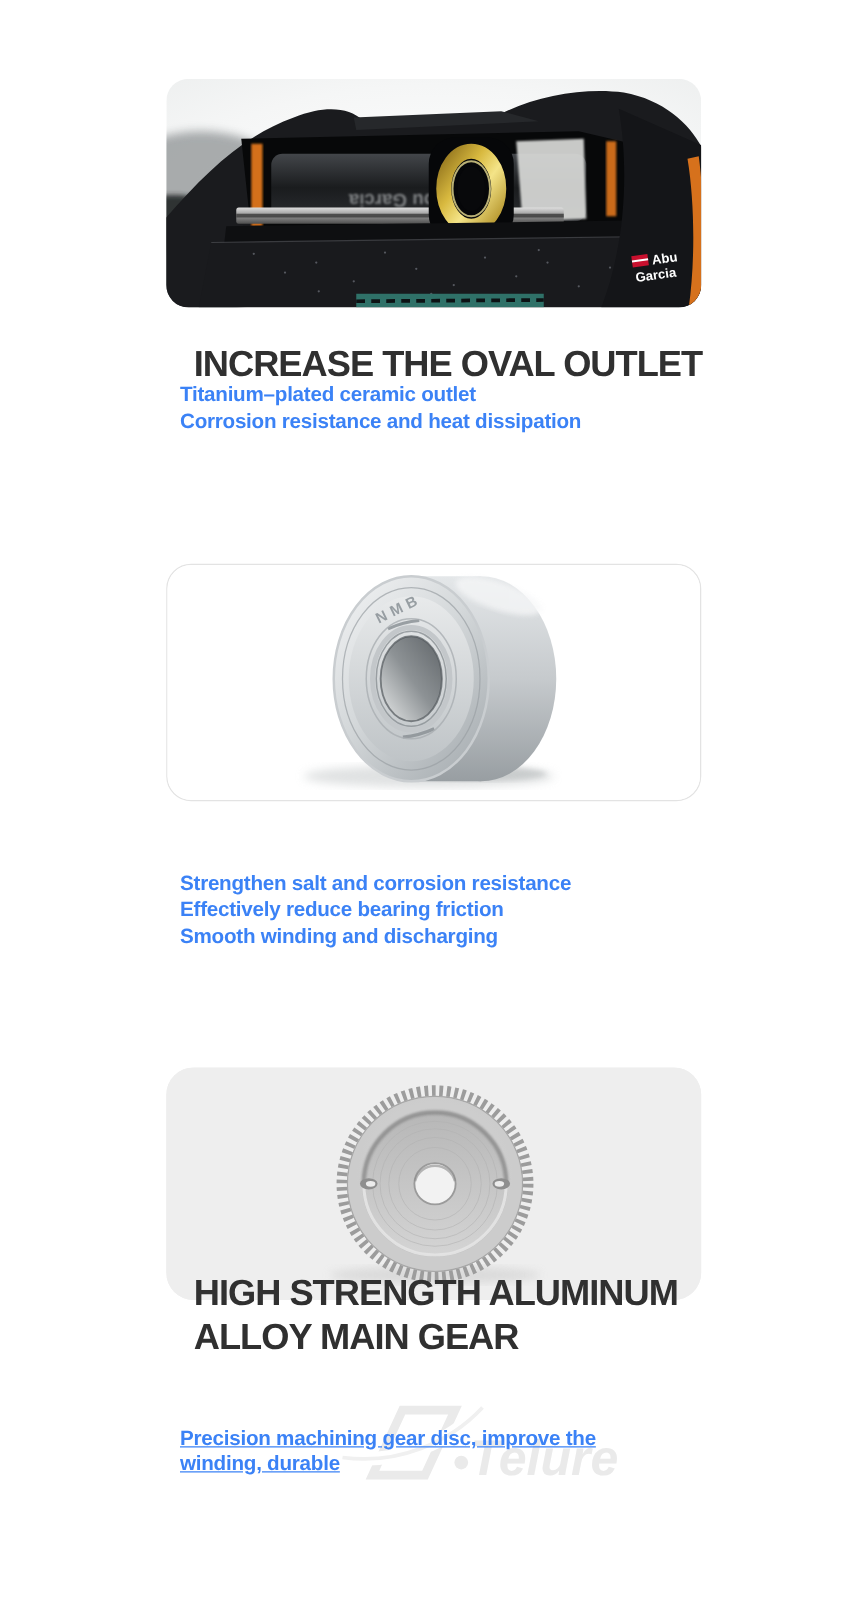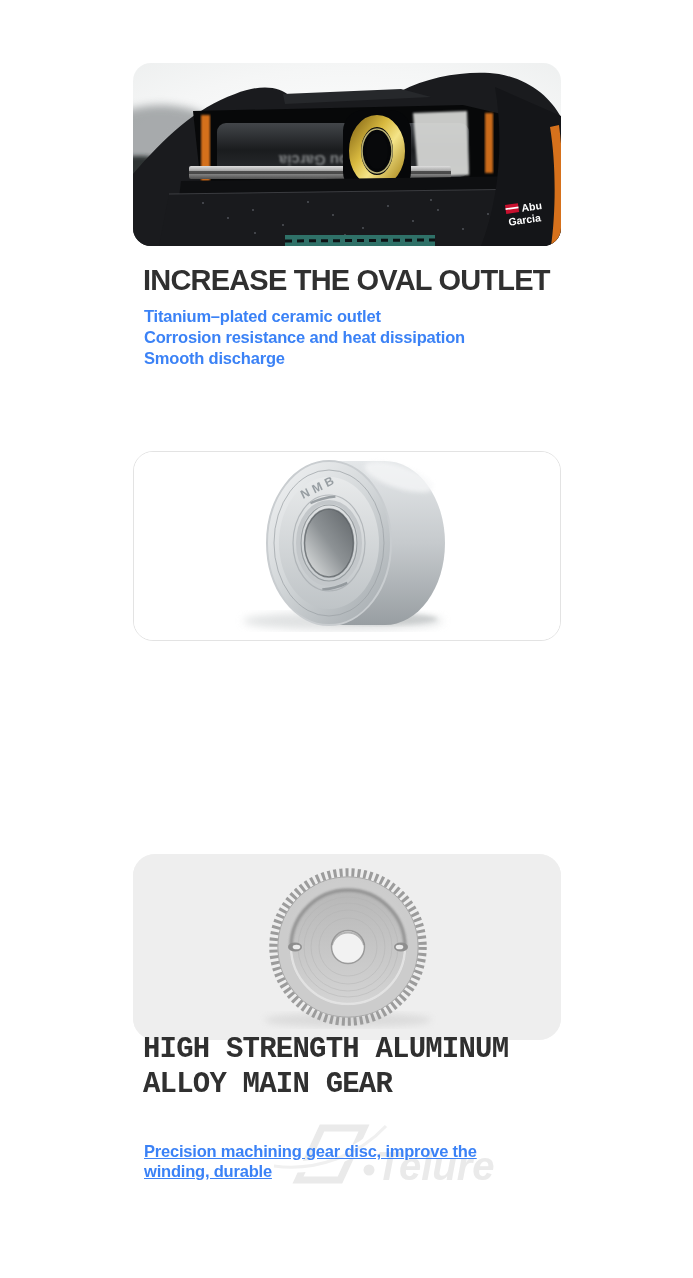--- a/index.html
+++ b/index.html
@@ -9,27 +9,27 @@
     -webkit-font-smoothing:antialiased;
   }
   .page{position:relative;width:693px;height:1278px;background:#fff;overflow:hidden;}
   .photo-card{position:absolute;left:133px;width:428px;overflow:hidden;}
   #card-reel{top:63px;height:183px;border-radius:18px;}
   #card-bearing{top:451px;height:190px;border-radius:20px;background:#ffffff;border:1px solid #e3e3e3;box-sizing:border-box;}
   #card-bearing svg{margin:-1px 0 0 -1px;}
   #card-gear{top:854px;height:186px;border-radius:22px;background:#eeeeee;}
   svg{display:block;}
   .sec-title{
-    position:absolute;left:143px;width:444px;margin:0;z-index:1;
+    position:absolute;left:143px;width:444px;margin:12px;z-index:1;
     font-size:29px;line-height:35px;font-weight:700;color:#303030;
     letter-spacing:-0.8px;
   }
   #title-1{top:263px;}
   #title-2{top:653px;}
-  #title-3{top:1032px;font-family:Liberation Mono, monospace;}
+  #title-3{top:1006px;}
   .sec-body{
     position:absolute;left:144px;width:432px;z-index:1;
     font-size:16.5px;line-height:21px;font-weight:700;color:#3b82f6;
     letter-spacing:-0.2px;
   }
   #body-1{top:306px;}
   #body-2{top:697px;}
   #body-3{top:1141px;line-height:20px;text-decoration:underline;}
   .watermark{position:absolute;left:272px;top:1114px;z-index:0;}
 </style>
@@ -124,21 +124,20 @@
         <text x="16" y="9" font-size="10.5" font-weight="bold" fill="#ffffff">Abu</text>
         <text x="1" y="21" font-size="10.5" font-weight="bold" fill="#ffffff">Garcia</text>
       </g>
     </svg>
   </div>
 
   <h2 class="sec-title" id="title-1">INCREASE THE OVAL OUTLET</h2>
   <div class="sec-body" id="body-1">
     <div>Titanium–plated ceramic outlet</div>
     <div>Corrosion resistance and heat dissipation</div>
-    <div>Smooth discharge</div>
   </div>
 
   <div class="photo-card" id="card-bearing">
     <svg viewBox="0 0 428 190" width="428" height="190">
       <defs>
         <linearGradient id="b-side" x1="0" y1="0" x2="0" y2="1">
           <stop offset="0" stop-color="#e4e7e9"></stop>
             <stop offset="0.5" stop-color="#c6cacd"></stop>
             <stop offset="1" stop-color="#989ea2"></stop>
         </linearGradient>
@@ -178,20 +177,25 @@
         <ellipse cx="196" cy="92" rx="36" ry="48" fill="none" stroke="#a9aeb1" stroke-width="1.2" opacity="0.8"></ellipse>
         <text transform="translate(170,48) rotate(-26)" font-size="12" font-weight="bold" letter-spacing="4" fill="#8f969b" opacity="0.9">NMB</text>
         <ellipse cx="196" cy="92" rx="31" ry="41" fill="none" stroke="#c3c7ca" stroke-width="4"></ellipse>
         <ellipse cx="196" cy="92" rx="28" ry="38" fill="none" stroke="#8a9094" stroke-width="1.2" opacity="0.8"></ellipse>
         <ellipse cx="196" cy="92" rx="24.5" ry="34" fill="url(#b-bore)"></ellipse>
         <ellipse cx="196" cy="92" rx="24.5" ry="34" fill="none" stroke="#53585c" stroke-width="1.5" opacity="0.7"></ellipse>
       </g>
     </svg>
   </div>
 
+  <div class="sec-body" id="body-2">
+    <div>Strengthen salt and corrosion resistance</div>
+    <div>Effectively reduce bearing friction</div>
+    <div>Smooth winding and discharging</div>
+  </div>
 
   <div class="photo-card" id="card-gear">
     <svg viewBox="0 0 428 186" width="428" height="186">
       <defs>
         <radialGradient id="g-body" cx="50%" cy="45%" r="60%">
           <stop offset="0" stop-color="#d2d2d2"></stop>
             <stop offset="1" stop-color="#bfbfbf"></stop>
         </radialGradient>
         <linearGradient id="g-disc" x1="0" y1="0" x2="0" y2="1">
           <stop offset="0" stop-color="#b7b7b7"></stop>

